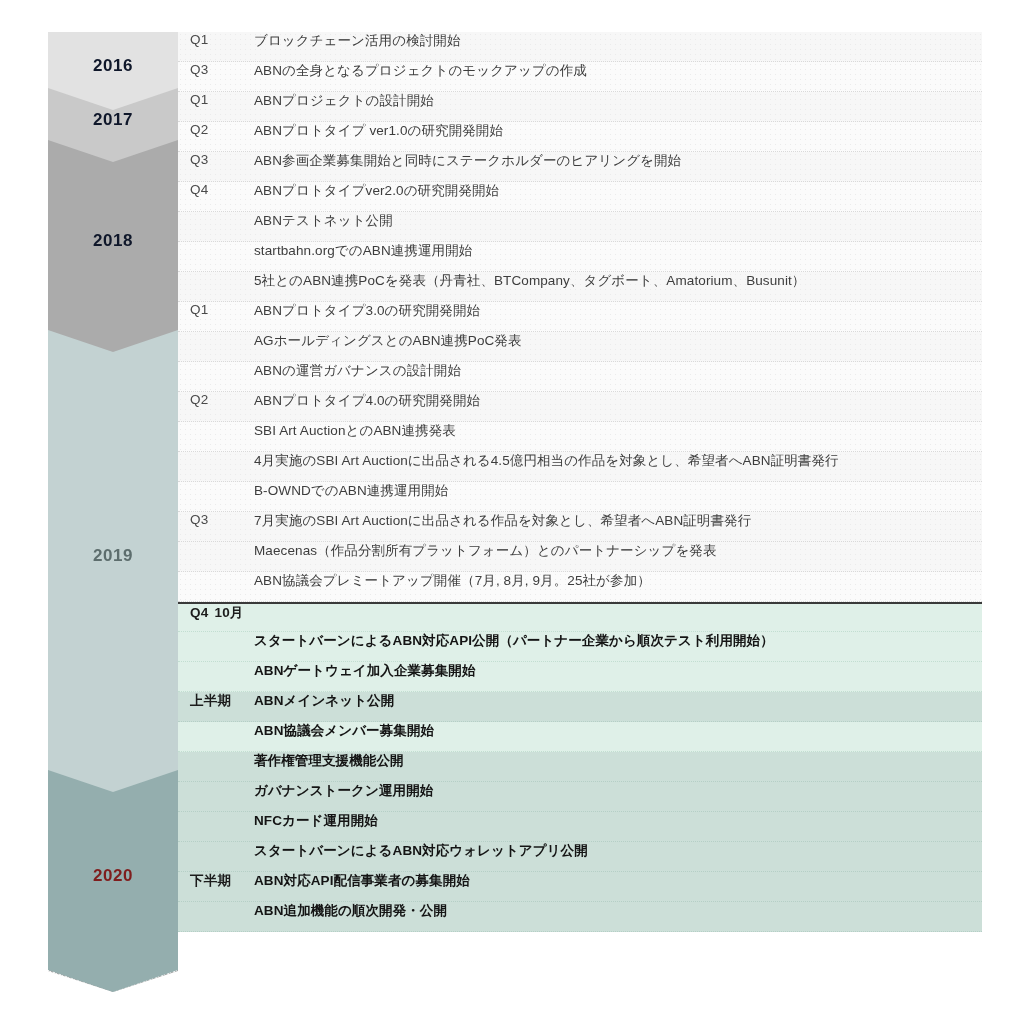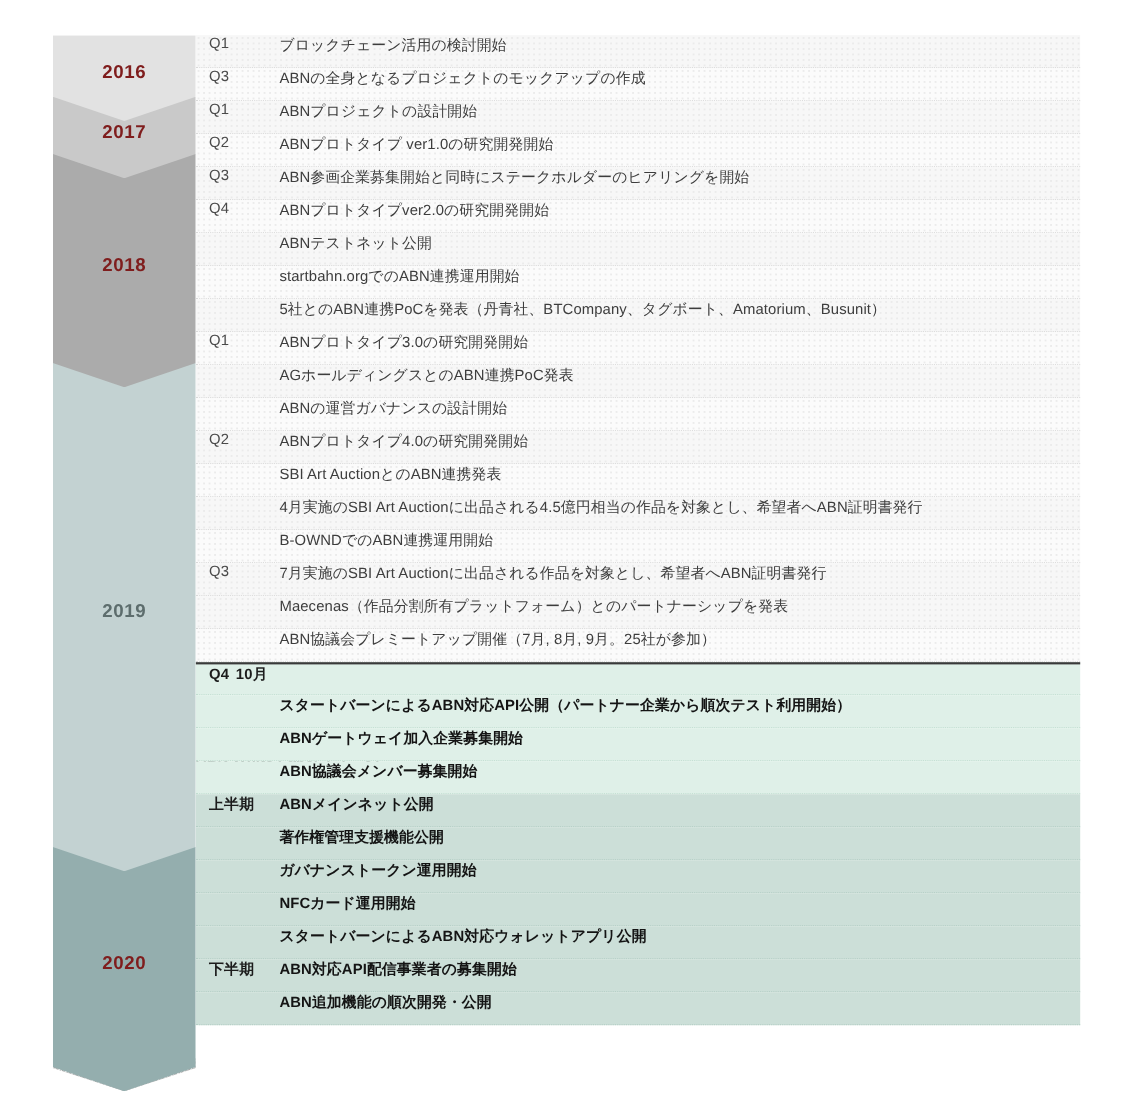--- a/index.html
+++ b/index.html
@@ -37,21 +37,21 @@
     display: flex;
     align-items: center;
     justify-content: center;
   }
   .year-band .year-label {
     position: relative;
     z-index: 3;
     font-size: 17px;
     font-weight: bold;
     letter-spacing: 0.6px;
-    color: #7f1d1d;
+    color: #0f172a;
     user-select: none;
   }
   .year-band.tealband .year-label { color: #5d6d6d; }
   .year-band.darkteal .year-label { color: #7f1d1d; }
 
   
   #sidebar-foot {
     position: absolute;
     left: 0;
     width: 130px;
@@ -242,28 +242,28 @@
         <div class="d-cell">ABN White Paperリリース</div>
       </div>
       <div class="t-row mint">
         <div class="q-cell"><span></span></div>
         <div class="d-cell">スタートバーンによるABN対応API公開（パートナー企業から順次テスト利用開始）</div>
       </div>
       <div class="t-row mint">
         <div class="q-cell"><span></span></div>
         <div class="d-cell">ABNゲートウェイ加入企業募集開始</div>
       </div>
-      <div class="t-row mint">
-        <div class="q-cell"><span></span></div>
-        <div class="d-cell">ABN協議会メンバー募集開始</div>
-      </div>
       <div class="t-row mint2">
         <div class="q-cell"><span>上半期</span></div>
         <div class="d-cell">ABNメインネット公開</div>
       </div>
+      <div class="t-row mint">
+        <div class="q-cell"><span></span></div>
+        <div class="d-cell">ABN協議会メンバー募集開始</div>
+      </div>
       <div class="t-row mint2">
         <div class="q-cell"><span></span></div>
         <div class="d-cell">著作権管理支援機能公開</div>
       </div>
       <div class="t-row mint2">
         <div class="q-cell"><span></span></div>
         <div class="d-cell">ガバナンストークン運用開始</div>
       </div>
       <div class="t-row mint2">
         <div class="q-cell"><span></span></div>

